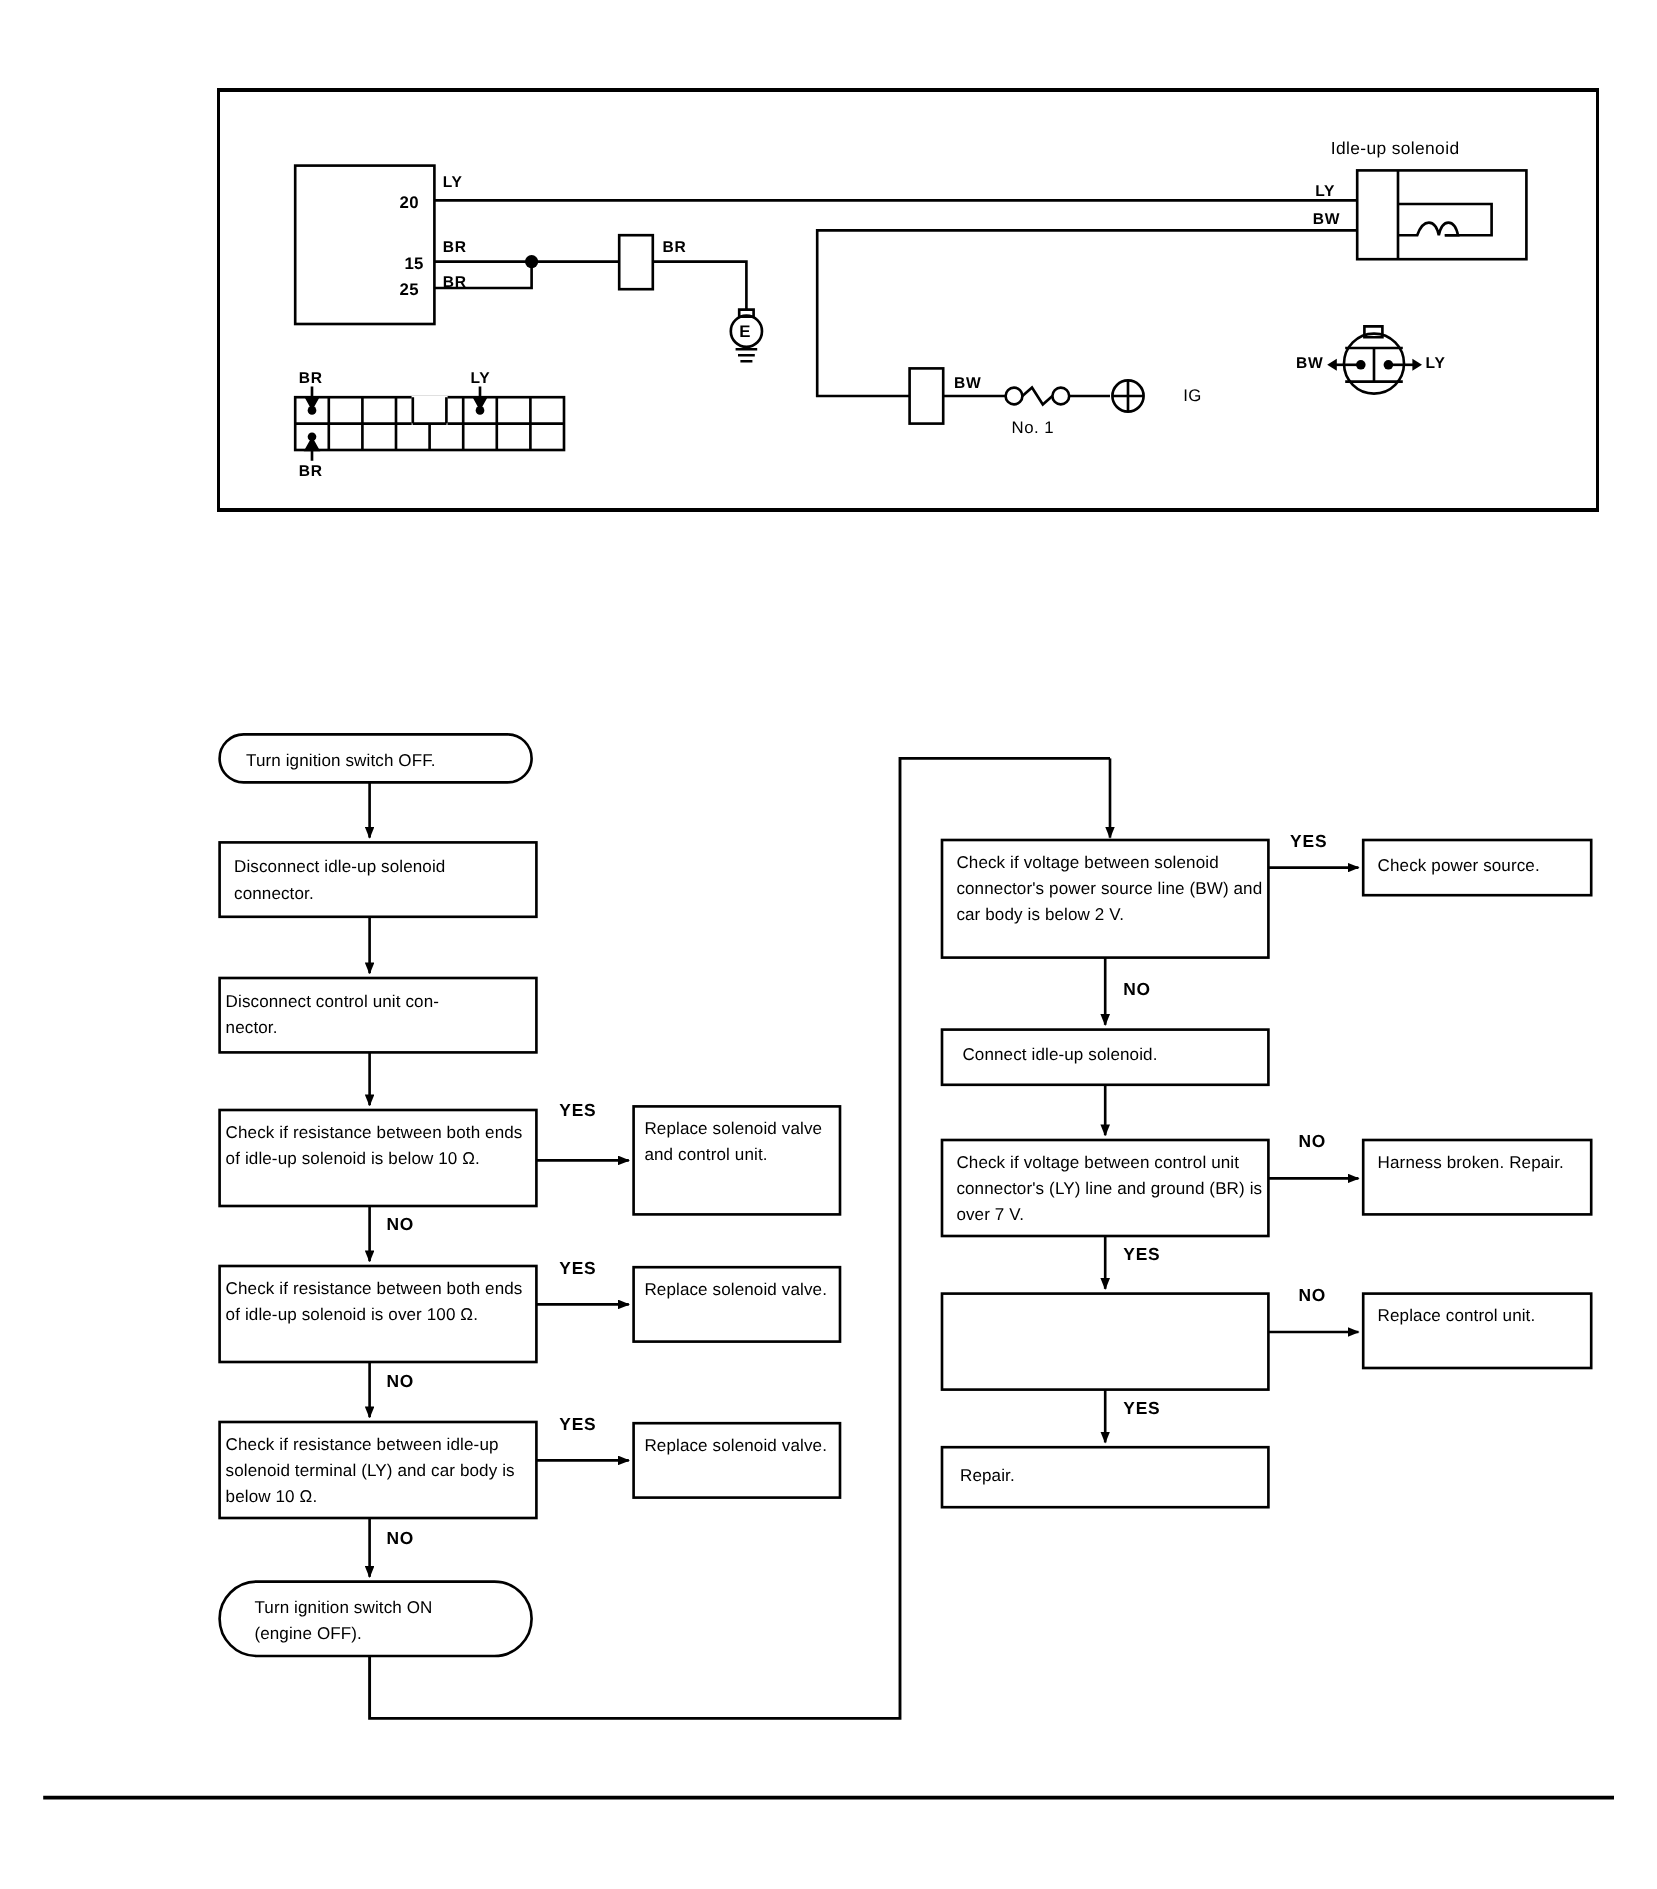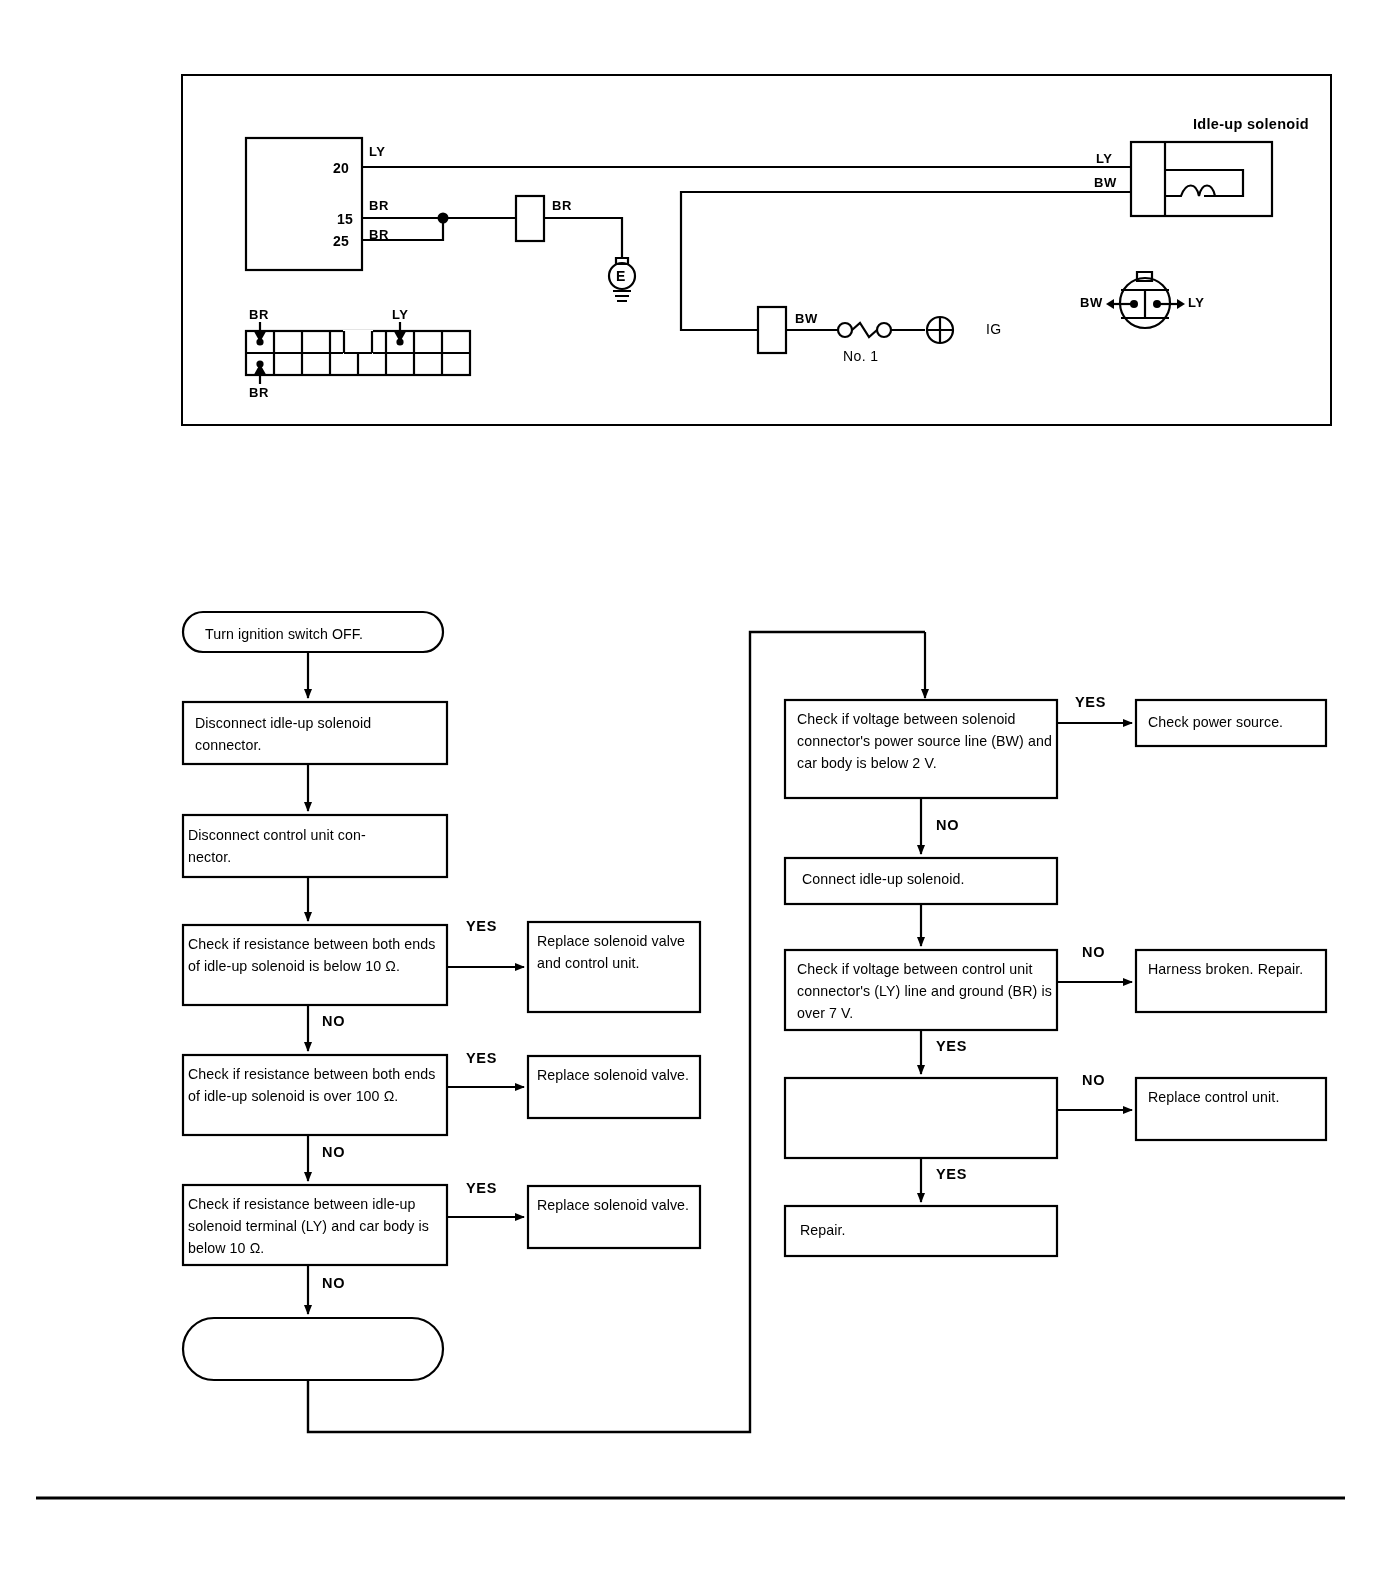--- a/index.html
+++ b/index.html
@@ -150,21 +150,21 @@
 
   <div class="txt pin-num" style="left:333px; top:159px;">20</div>
   <div class="txt pin-num" style="left:337px; top:210px;">15</div>
   <div class="txt pin-num" style="left:333px; top:232px;">25</div>
 
   <div class="txt wire-label" style="left:369px; top:143px;">LY</div>
   <div class="txt wire-label" style="left:369px; top:197px;">BR</div>
   <div class="txt wire-label" style="left:369px; top:226px;">BR</div>
   <div class="txt wire-label" style="left:552px; top:197px;">BR</div>
 
-  <div class="txt comp-title" style="left:1193px; top:115px;font-weight:bold;">Idle-up solenoid</div>
+  <div class="txt comp-title" style="left:1109px; top:115px;">Idle-up solenoid</div>
   <div class="txt wire-label" style="left:1096px; top:150px;">LY</div>
   <div class="txt wire-label" style="left:1094px; top:174px;">BW</div>
 
   <div class="txt wire-label" style="left:795px; top:310px;">BW</div>
   <div class="txt small-label" style="left:843px; top:347px;">No. 1</div>
   <div class="txt small-label" style="left:961px; top:320px;margin-left:25px;">IG</div>
   <div class="txt" style="left:616px; top:267px; font-size:14px; font-weight:bold;">E</div>
 
   <div class="txt wire-label" style="left:1080px; top:294px;">BW</div>
   <div class="txt wire-label" style="left:1188px; top:294px;">LY</div>
@@ -234,20 +234,22 @@
 
   <div class="flow-text" style="left:188px; top:824px; width:256px;">Disconnect control unit con-
 nector.</div>
 
   <div class="flow-text" style="left:188px; top:933px; width:252px;">Check if resistance between both ends of idle-up solenoid is below 10 Ω.</div>
 
   <div class="flow-text" style="left:188px; top:1063px; width:252px;">Check if resistance between both ends of idle-up solenoid is over 100 Ω.</div>
 
   <div class="flow-text" style="left:188px; top:1193px; width:254px;">Check if resistance between idle-up solenoid terminal (LY) and car body is below 10 Ω.</div>
 
+  <div class="flow-text" style="left:212px; top:1329px; width:228px;">Turn ignition switch ON
+(engine OFF).</div>
 
   <div class="flow-text" style="left:537px; top:930px; width:156px;">Replace solenoid valve and control unit.</div>
   <div class="flow-text" style="left:537px; top:1064px; width:156px;">Replace solenoid valve.</div>
   <div class="flow-text" style="left:537px; top:1194px; width:156px;">Replace solenoid valve.</div>
 
   <div class="branch-label" style="left:466px; top:918px;">YES</div>
   <div class="branch-label" style="left:322px; top:1013px;">NO</div>
 
   <div class="branch-label" style="left:466px; top:1050px;">YES</div>
   <div class="branch-label" style="left:322px; top:1144px;">NO</div>

